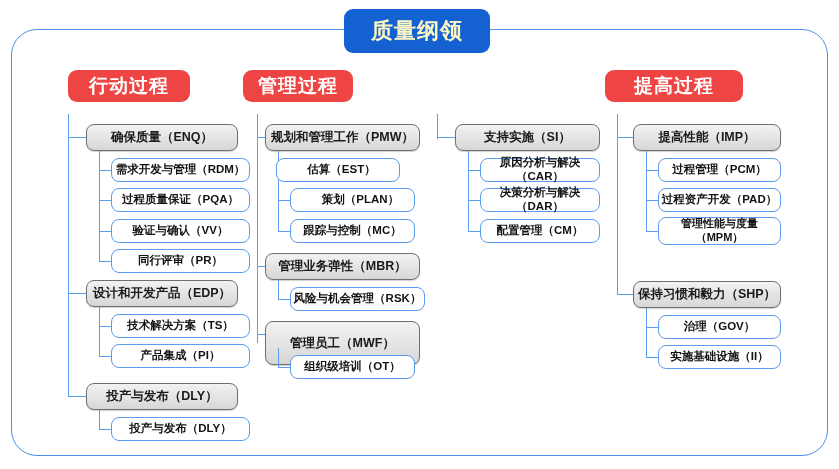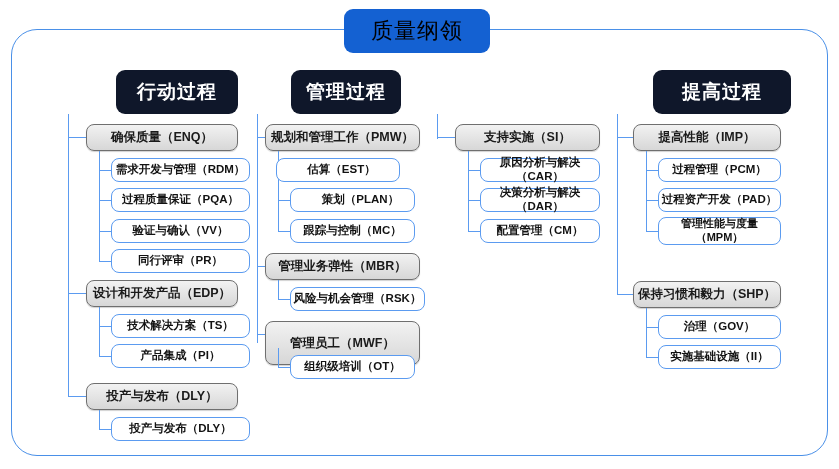--- a/index.html
+++ b/index.html
@@ -23,40 +23,39 @@
     box-sizing:border-box;
     background:transparent;
   }
   
   #root-title{
     position:absolute;
     left:344px;top:9px;
     width:146px;height:44px;
     background:#1461d2;
     border-radius:9px;
-    color:#000000;
+    color:#fef9c3;
     font-size:22px;
-    font-weight:400;
+    font-weight:700;
     letter-spacing:1px;
     display:flex;align-items:center;justify-content:center;
     box-sizing:border-box;
   }
   
   .col-head{
     position:absolute;
-    height:44px;
-    background:#0f172a;
+    height:32px;
+    background:#ef4444;
     border-radius:9px;
     color:#ffffff;
     font-size:19px;
     font-weight:700;
     letter-spacing:1px;
     display:flex;align-items:center;justify-content:center;
     box-sizing:border-box;
-    margin-left:48px;
   }
   
   .grp{
     position:absolute;
     box-sizing:border-box;
     border:1.4px solid #6f6f6f;
     border-radius:8px;
     background:linear-gradient(#f2f2f2,#d7d7d7);
     color:#1a1a1a;
     font-size:12.5px;

